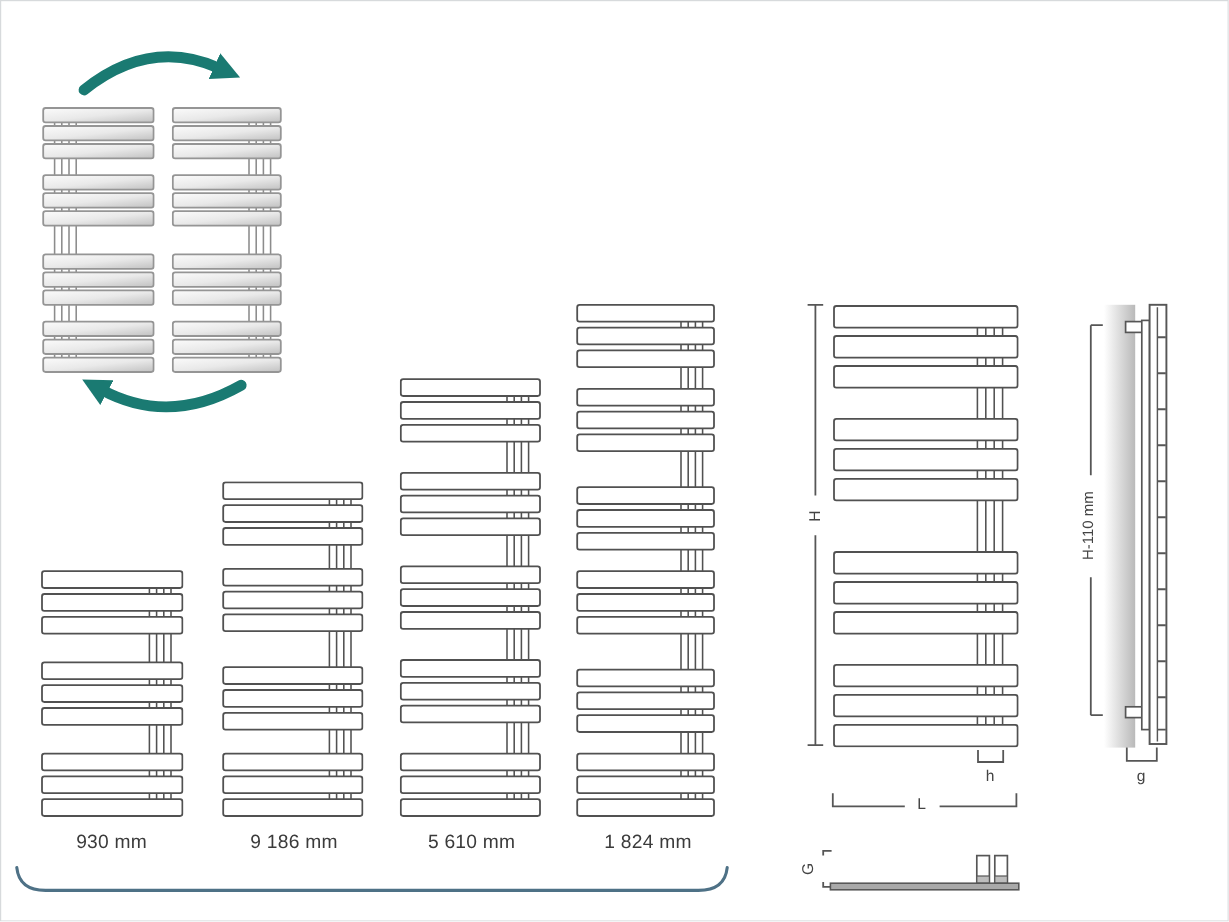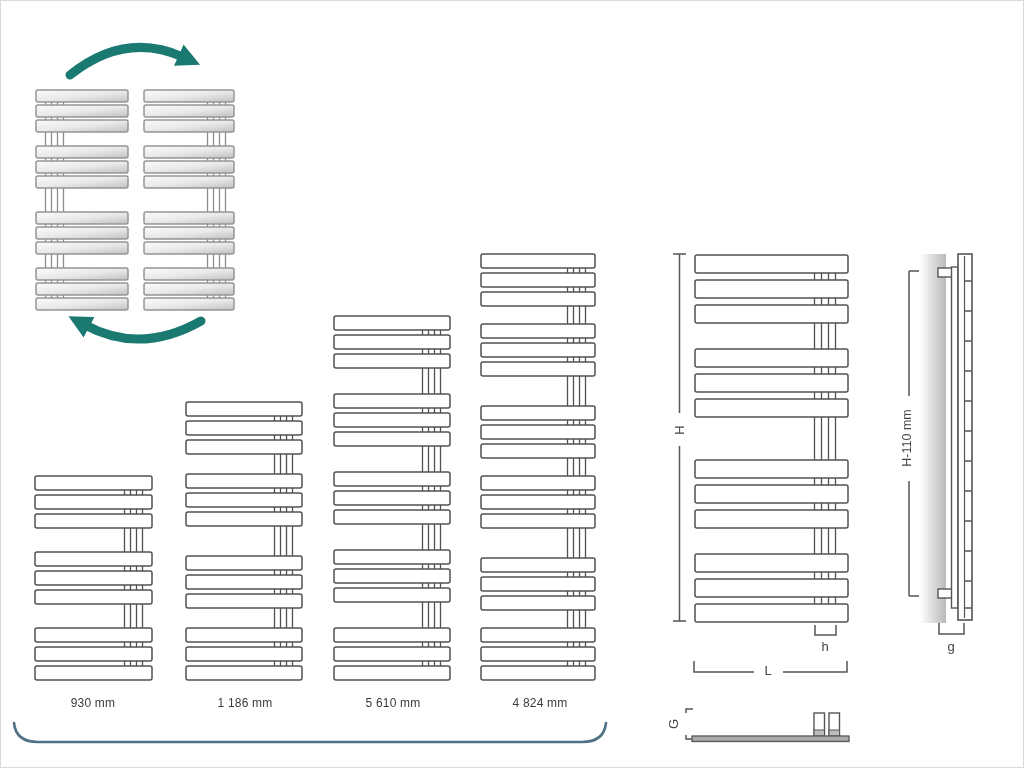--- a/index.html
+++ b/index.html
@@ -4,21 +4,21 @@
 <style>
   html,body{margin:0;padding:0;background:#fff;}
   body{font-family:"Liberation Sans",sans-serif;}
   .canvas{position:relative;width:1024px;height:768px;background:#fff;overflow:hidden;
           border:1px solid #d7dadc;box-sizing:border-box;}
   .abs{position:absolute;}
   .rad{position:absolute;}
   .lbl{position:absolute;color:#444;font-size:13px;white-space:nowrap;
        transform:translate(-50%,-50%);}
   .lbl.rot{transform:translate(-50%,-50%) rotate(-90deg);}
-  .size-lbl{position:absolute;font-size:12px;color:#3b3b3b;white-space:nowrap;
+  .size-lbl{position:absolute;font-size:16px;color:#3b3b3b;white-space:nowrap;
             transform:translate(-50%,-50%);letter-spacing:.2px;}
   svg{display:block;}
 </style>
 </head>
 <body>
 
 <div class="canvas">
 
   <svg class="abs" width="0" height="0" style="left:0;top:0" aria-hidden="true">
     <defs>
@@ -434,23 +434,23 @@
           <rect x="1" y="305" width="114" height="14" rx="2" fill="#fff" stroke="#515151" stroke-width="1.5"></rect>
           <rect x="1" y="324" width="114" height="14" rx="2" fill="#fff" stroke="#515151" stroke-width="1.5"></rect>
           <rect x="1" y="343" width="114" height="14" rx="2" fill="#fff" stroke="#515151" stroke-width="1.5"></rect>
           <rect x="1" y="375" width="114" height="14" rx="2" fill="#fff" stroke="#515151" stroke-width="1.5"></rect>
           <rect x="1" y="394" width="114" height="14" rx="2" fill="#fff" stroke="#515151" stroke-width="1.5"></rect>
           <rect x="1" y="413" width="114" height="14" rx="2" fill="#fff" stroke="#515151" stroke-width="1.5"></rect>
         </svg>
       </div>
 
     <div class="size-lbl" style="left:92px;top:702px">930 mm</div>
-    <div class="size-lbl" style="left:244px;top:702px">1 186 mm</div>
+    <div class="size-lbl" style="left:244px;top:702px">9 186 mm</div>
     <div class="size-lbl" style="left:392px;top:702px">5 610 mm</div>
-    <div class="size-lbl" style="left:539px;top:702px">4 824 mm</div>
+    <div class="size-lbl" style="left:539px;top:702px">1 824 mm</div>
 
     <svg class="abs" style="left:8px;top:716px" width="604" height="32">
       <path d="M 5 6 Q 7 25 29 25 L 573 25 Q 595 25 597 6" fill="none" stroke-width="2.6" stroke-linecap="round" stroke="#4e7186"></path>
     </svg>
   </div>
 
   <div>
     <div class="rad" id="rad-front" style="left: 693px; top: 253px;">
         <svg width="155" height="369" viewBox="0 0 155 369">
           <line x1="141.5" y1="18" x2="141.5" y2="27" stroke="#515151" stroke-width="1.3"></line>

